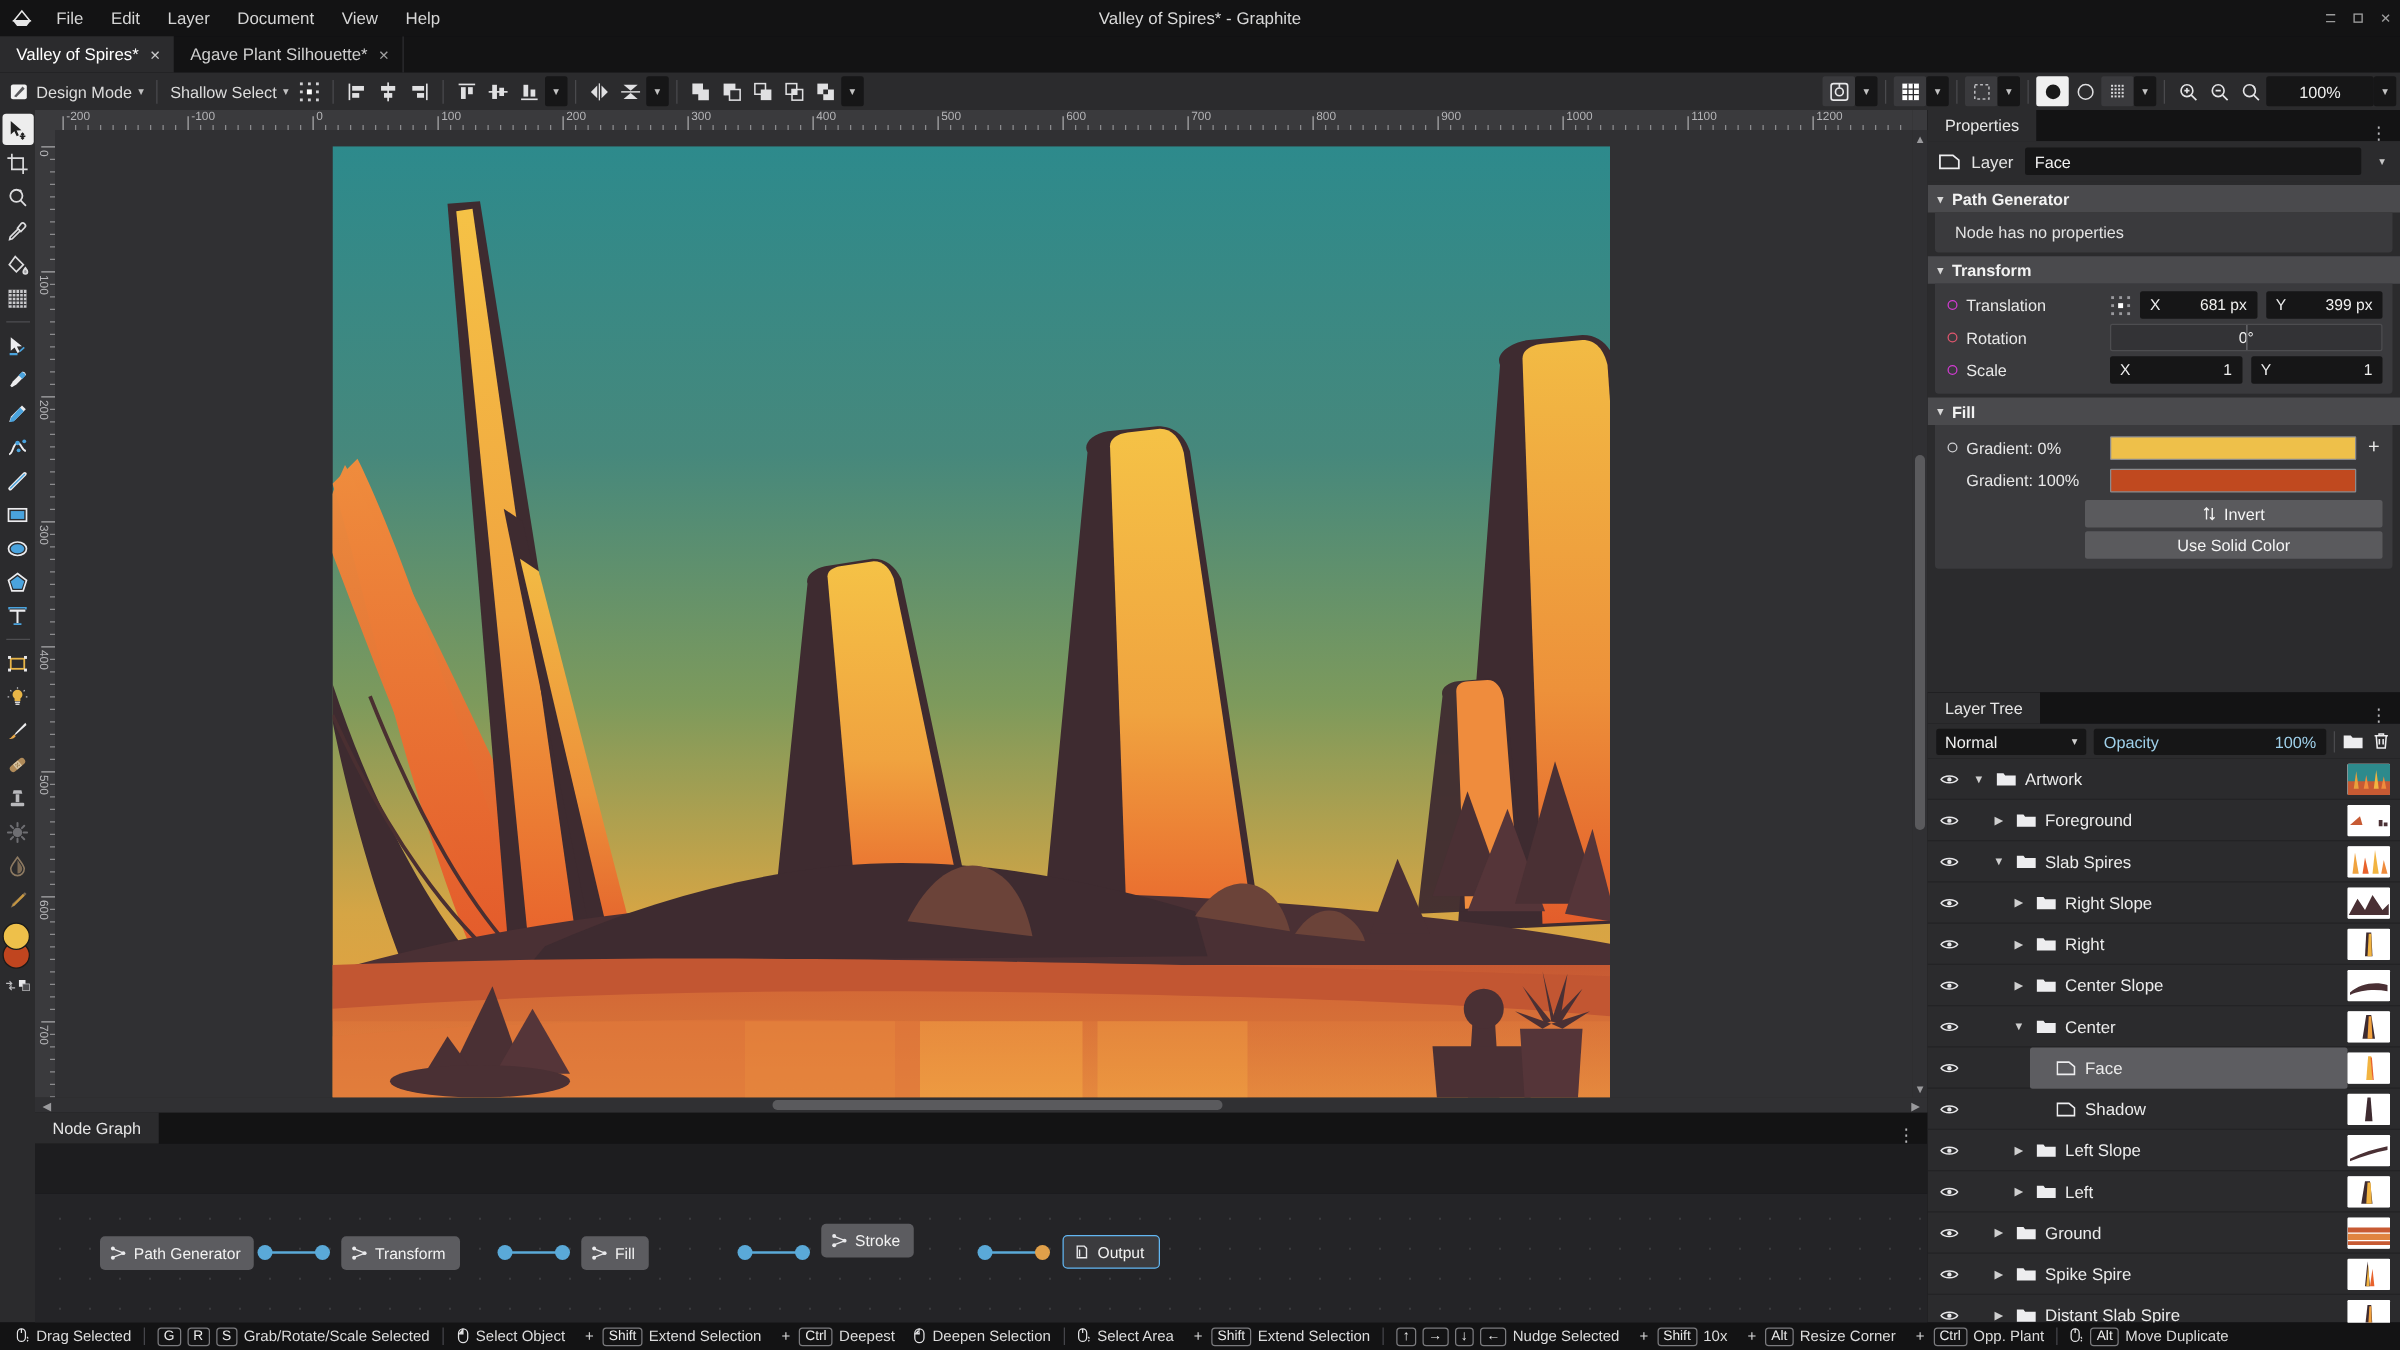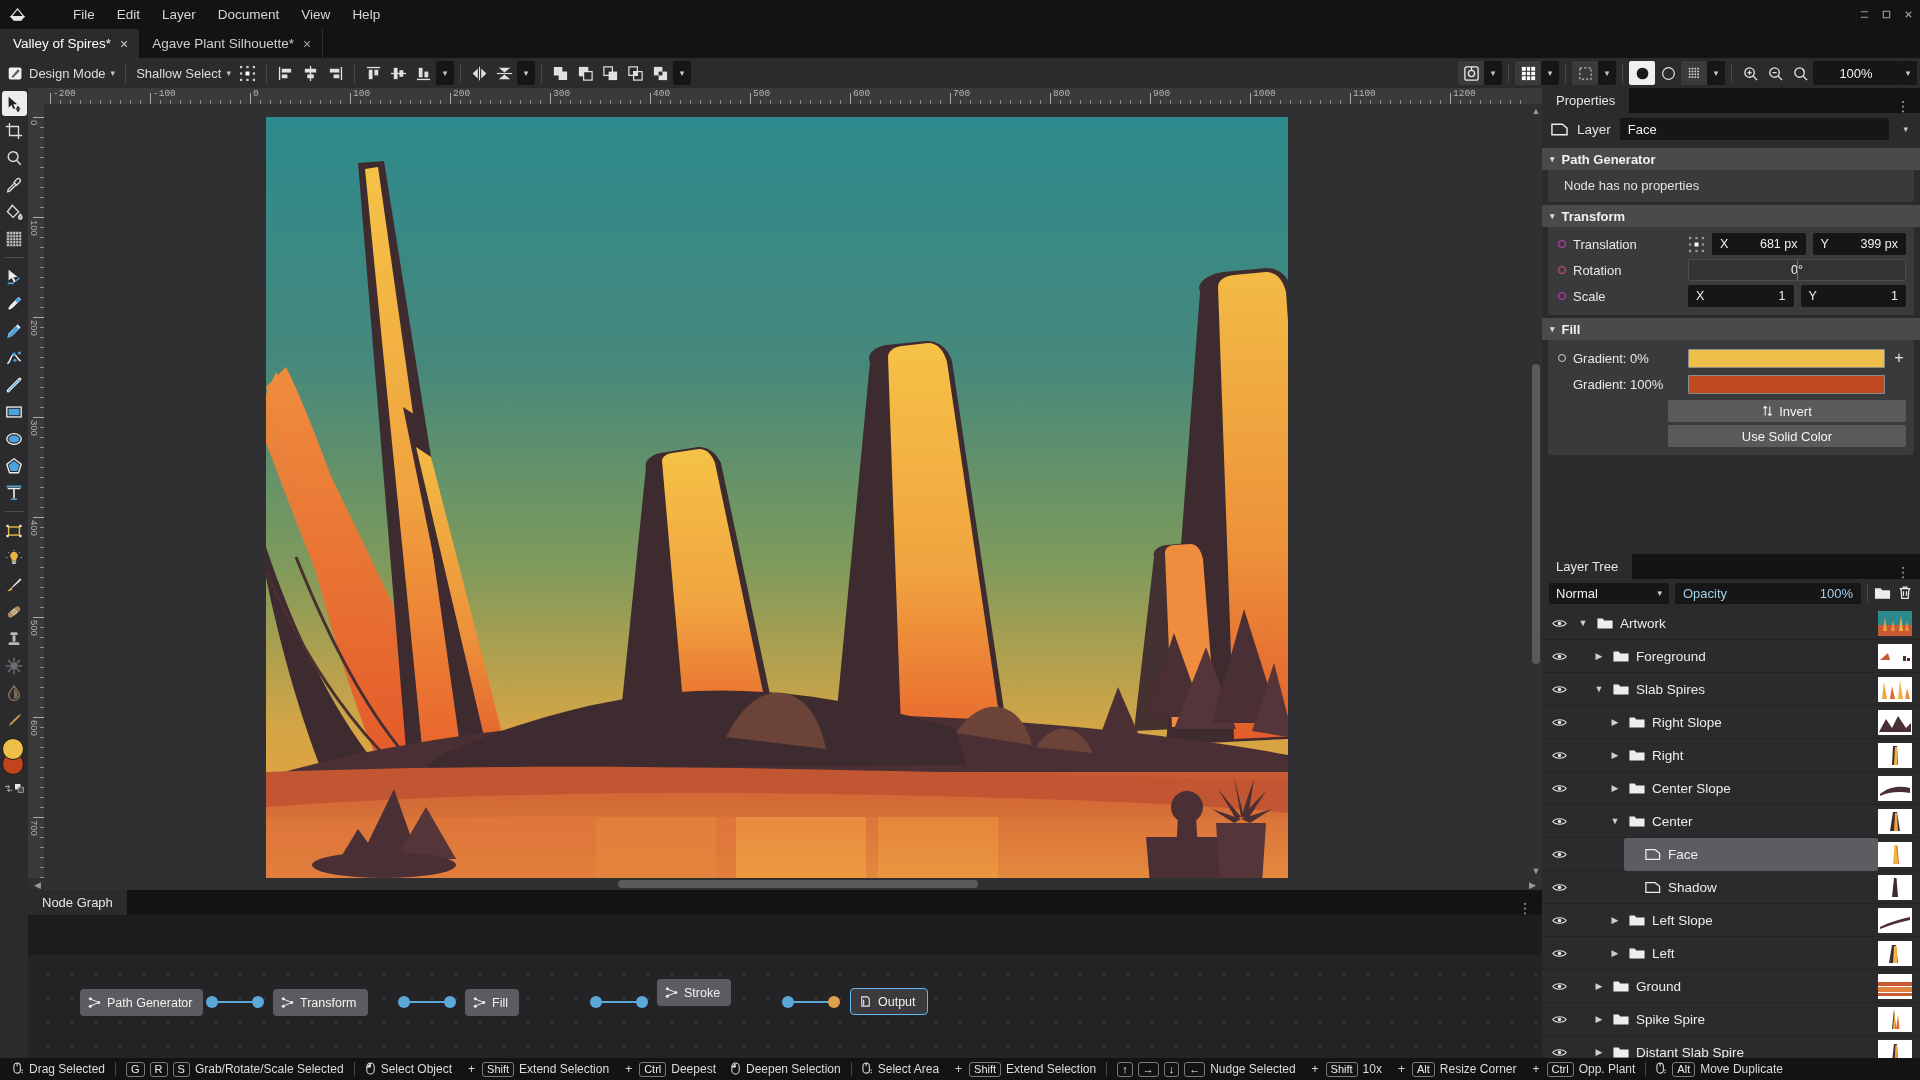--- a/index.html
+++ b/index.html
@@ -9,21 +9,21 @@
     font-family: "Liberation Sans", sans-serif;
     font-size: 13px;
     color: #e3e3e3;
     -webkit-font-smoothing: antialiased;
   }
   .app { width: 1920px; height: 1080px; display: flex; flex-direction: column; background: #111112; }
 
   
   .titlebar {
     height: 29px; background: #131314; display: flex; align-items: center;
-    flex: 0 0 29px; position: relative; gap: 28px;
+    flex: 0 0 29px; position: relative;
   }
   .logo { width: 34px; height: 29px; display:flex; align-items:center; justify-content:center; }
   .menu-items { display: flex; align-items: center; gap: 0px; }
   .menu-item {
     padding: 0 11px; height: 29px; line-height: 29px; font-size: 13.5px; color: #d6d6d6;
     cursor: default;
   }
   .doc-title {
     position: absolute; left: 0; right: 0; text-align: center; font-size: 13.5px;
     color: #d9d9d9; pointer-events: none;
@@ -79,21 +79,21 @@
   .tool.active { background: #ededed; }
   .tool-sep { width: 19px; height: 1px; background: #4e4e51; margin: 4px 0; }
   .swatch-wrap { margin-top: 4px; position: relative; width: 26px; height: 40px; }
   .sw { position:absolute; width: 22px; height: 22px; border-radius: 50%; border:1px solid #1a1a1a;}
   .sw.front { left: 1px; top: 0; }
   .sw.back { left: 1px; top: 15px; }
   .mini-swatch { display:flex; gap:2px; margin-top:4px; align-items:center;}
 
   
   .center { flex: 1; display: flex; flex-direction: column; min-width: 0; background: #2b2b2d; }
-  .ruler-row { display: flex; height: 16px; flex: 0 0 16px; font-family: Liberation Mono, monospace; }
+  .ruler-row { display: flex; height: 16px; flex: 0 0 16px; }
   .ruler-corner { width: 16px; background: #3a3a3d; flex: 0 0 16px; }
   .ruler-h { flex: 1; background: #3a3a3d; position: relative; overflow: hidden; }
   .canvas-row { flex: 1; display: flex; min-height: 0; }
   .ruler-v { width: 16px; background: #3a3a3d; flex: 0 0 16px; position: relative; overflow: hidden; }
   .viewport { flex: 1; position: relative; background: #303033; overflow: hidden; }
   .tick { position: absolute; bottom: 0; width: 1px; background: #8b8b8e; }
   .tick.major { height: 11px; background: #a9a9ac; }
   .tick.minor { height: 4px; }
   .tick-lbl { position: absolute; top: 0px; font-size: 9.5px; color: #b4b4b7; padding-left: 3px; }
   .vtick { position: absolute; right: 0; height: 1px; background: #8b8b8e; }
@@ -223,20 +223,21 @@
       </svg>
     </div>
     <div class="menu-items">
       <div class="menu-item">File</div>
       <div class="menu-item">Edit</div>
       <div class="menu-item">Layer</div>
       <div class="menu-item">Document</div>
       <div class="menu-item">View</div>
       <div class="menu-item">Help</div>
     </div>
+    <div class="doc-title">Valley of Spires* - Graphite</div>
     <div class="win-ctl">
       <div class="win-btn">
         <svg width="11" height="11" viewBox="0 0 12 12" stroke="#c9c9c9" stroke-width="1.2">
             <path d="M2 9 L10 9 M2 3 L10 3"></path>
           </svg>
       </div>
       <div class="win-btn">
         <svg width="11" height="11" viewBox="0 0 12 12" stroke="#c9c9c9" stroke-width="1.2" fill="none">
             <rect x="2.5" y="2.5" width="7" height="7"></rect>
           </svg>

